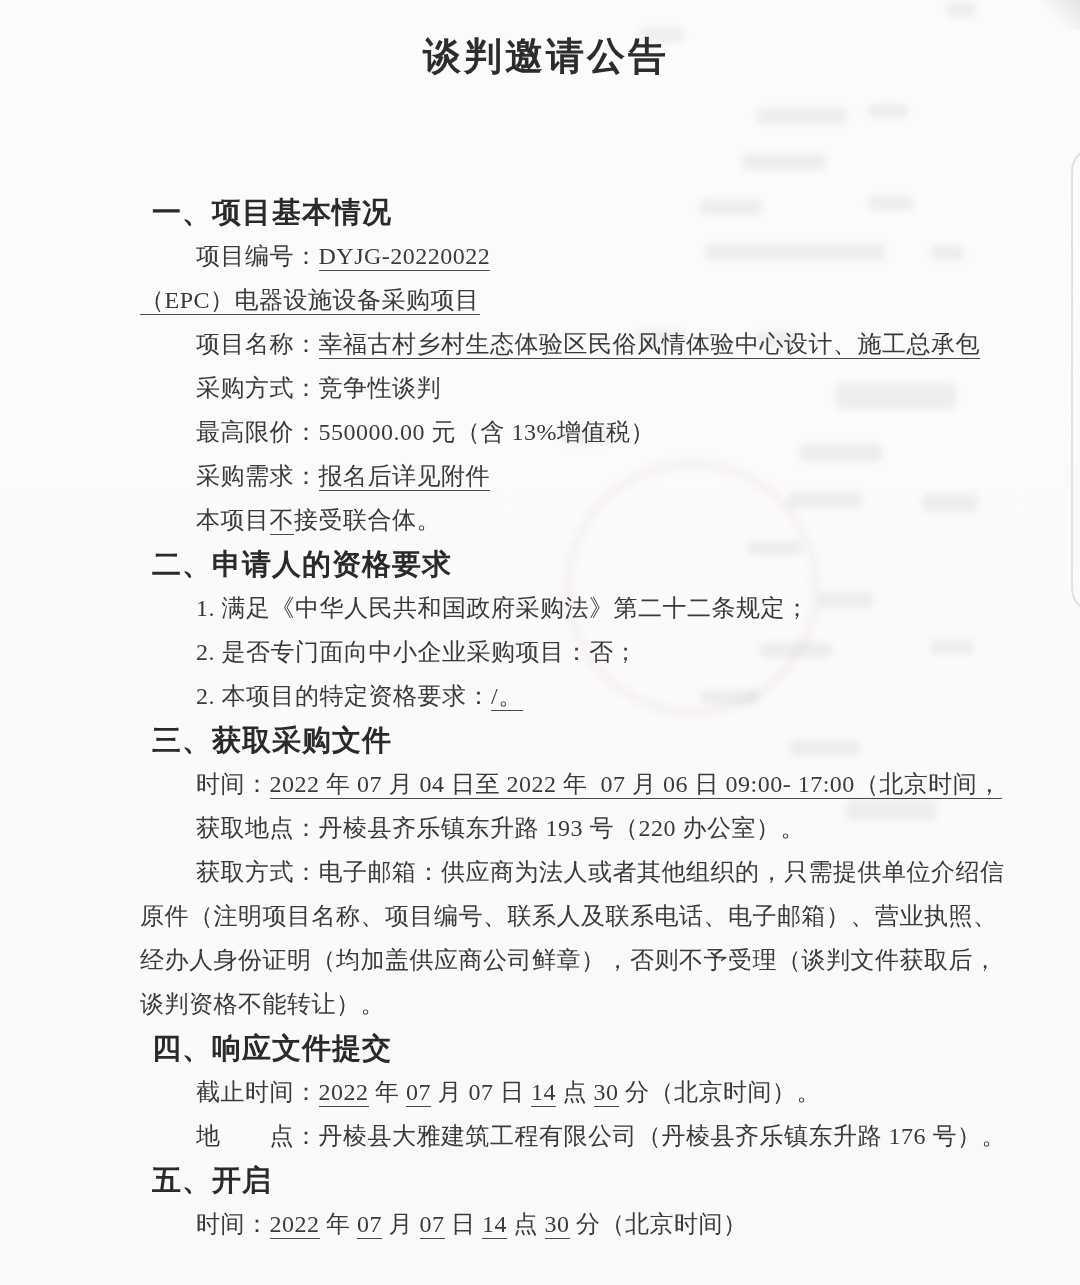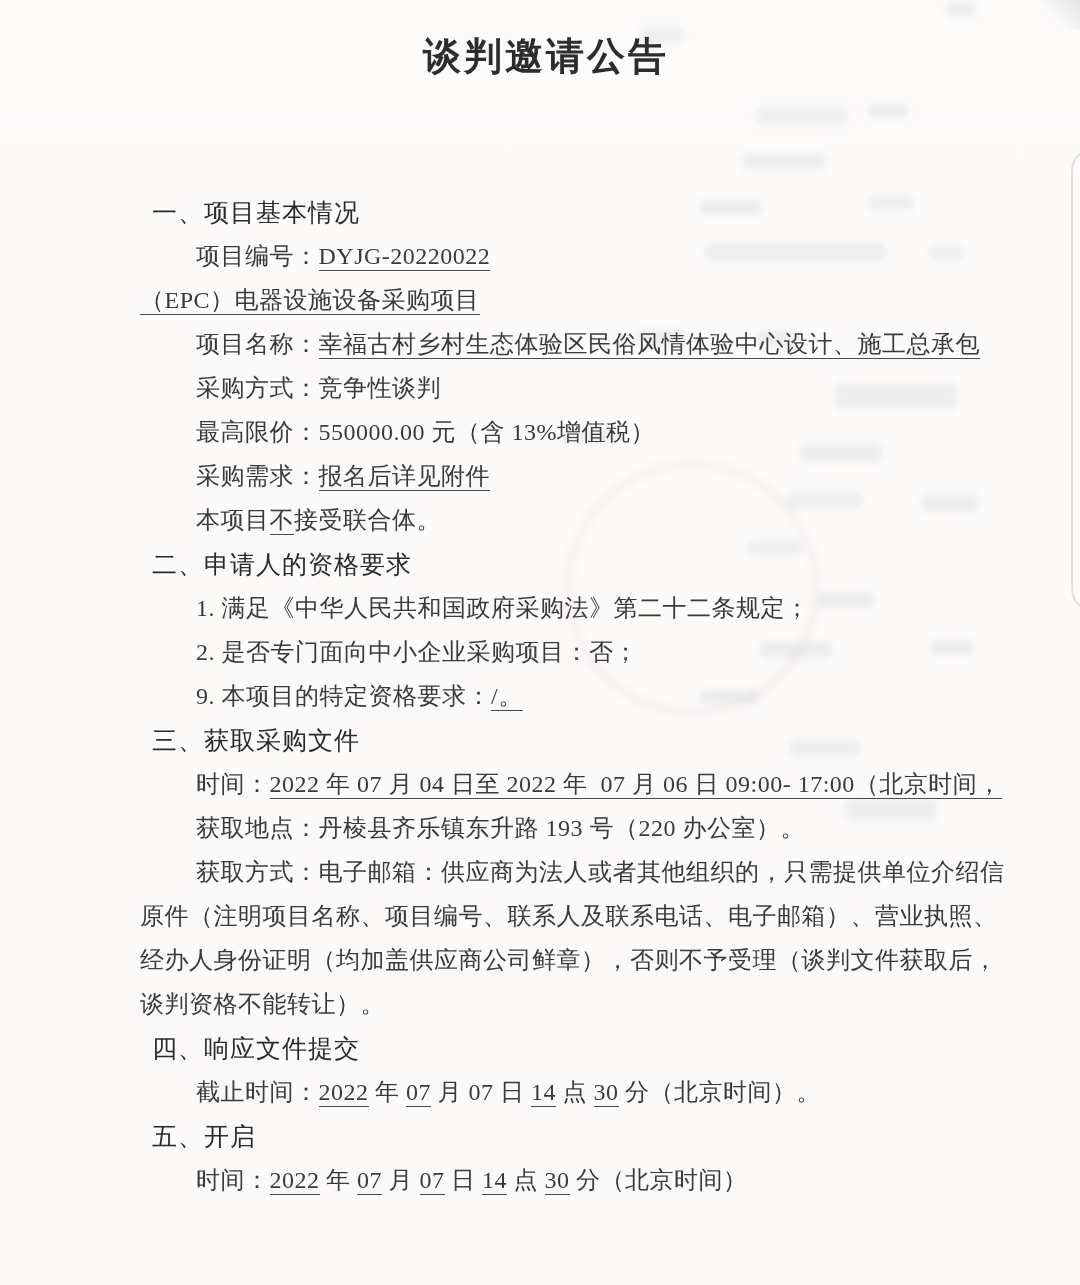--- a/index.html
+++ b/index.html
@@ -25,21 +25,21 @@
   .content{
     position:absolute;top:190px;left:140px;width:815px;
     color:#3a3a3a;
   }
   .line{
     height:44px;line-height:44px;font-size:24px;
     white-space:pre;letter-spacing:0.5px;
   }
   .heading{
     font-family:"Liberation Sans", sans-serif;
-    font-weight:400;font-size:25px;color:#2a2a2a;
+    font-weight:700;font-size:29px;color:#2a2a2a;
     padding-left:12px;letter-spacing:1px;
   }
   .indent{padding-left:56px;}
   .u{border-bottom:1.5px solid #4a4a4a;padding-bottom:1px;}
   .num{font-weight:400;}
   
   .stamp{
     position:absolute;left:566px;top:462px;width:244px;height:244px;
     border:4px solid rgba(195,160,160,0.20);border-radius:50%;
     filter:blur(4px);
@@ -82,41 +82,42 @@
     <div class="line indent"><span>采购需求：</span><span class="u">报名后详见附件</span></div>
 
     <div class="line indent"><span>本项目</span><span class="u">不</span><span>接受联合体。</span></div>
 
     <div class="line heading">二、申请人的资格要求</div>
 
     <div class="line indent">1. 满足《中华人民共和国政府采购法》第二十二条规定；</div>
 
     <div class="line indent">2. 是否专门面向中小企业采购项目：否；</div>
 
-    <div class="line indent"><span>9. 本项目的特定资格要求：</span><span class="u">/。</span></div>
+    <div class="line indent"><span>2. 本项目的特定资格要求：</span><span class="u">/。</span></div>
 
     <div class="line heading">三、获取采购文件</div>
 
     <div class="line indent"><span>时间：</span><span class="u">2022 年 07 月 04 日至 2022 年  07 月 06 日 09:00- 17:00（北京时间，</span></div>
 
 
     <div class="line indent"><span>获取地点：</span><span>丹棱县齐乐镇东升路 </span><span class="num">193</span><span> 号（</span><span class="num">220</span><span> 办公室）。</span></div>
 
     <div class="line indent">获取方式：电子邮箱：供应商为法人或者其他组织的，只需提供单位介绍信</div>
 
     <div class="line">原件（注明项目名称、项目编号、联系人及联系电话、电子邮箱）、营业执照、</div>
 
     <div class="line">经办人身份证明（均加盖供应商公司鲜章），否则不予受理（谈判文件获取后，</div>
 
     <div class="line">谈判资格不能转让）。</div>
 
     <div class="line heading">四、响应文件提交</div>
 
     <div class="line indent"><span>截止时间：</span><span class="u">2022</span><span> 年 </span><span class="u">07</span><span> 月 </span><span>07</span><span> 日 </span><span class="u">14</span><span> 点 </span><span class="u">30</span><span> 分（北京时间）。</span></div>
 
+    <div class="line indent"><span>地　　点：</span><span>丹棱县大雅建筑工程有限公司（丹棱县齐乐镇东升路 </span><span class="num">176</span><span> 号）。</span></div>
 
     <div class="line heading">五、开启</div>
 
     <div class="line indent"><span>时间：</span><span class="u">2022</span><span> 年 </span><span class="u">07</span><span> 月 </span><span class="u">07</span><span> 日 </span><span class="u">14</span><span> 点 </span><span class="u">30</span><span> 分（北京时间）</span></div>
 
   </div>
 
   <div class="stamp"></div>
   <div class="frame-edge"></div>
   <div class="corner-shade"></div>

